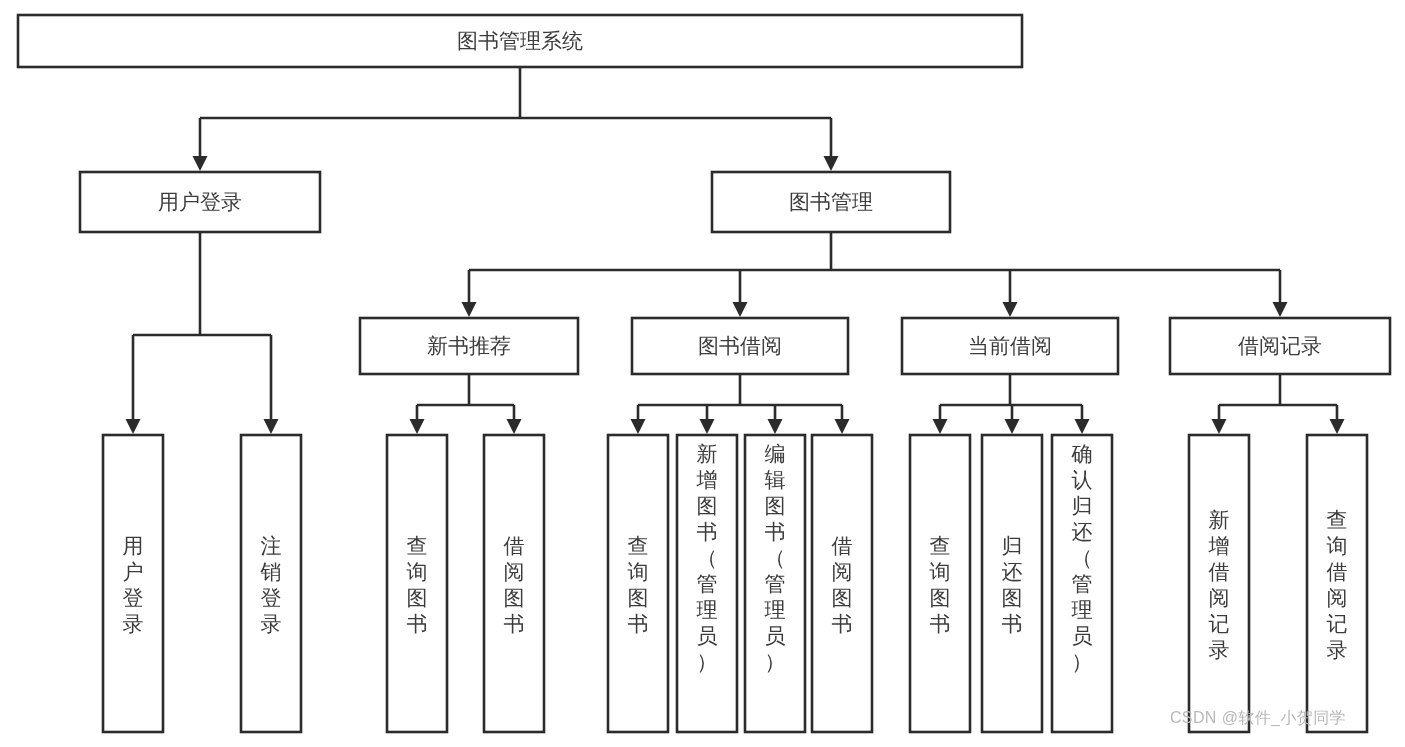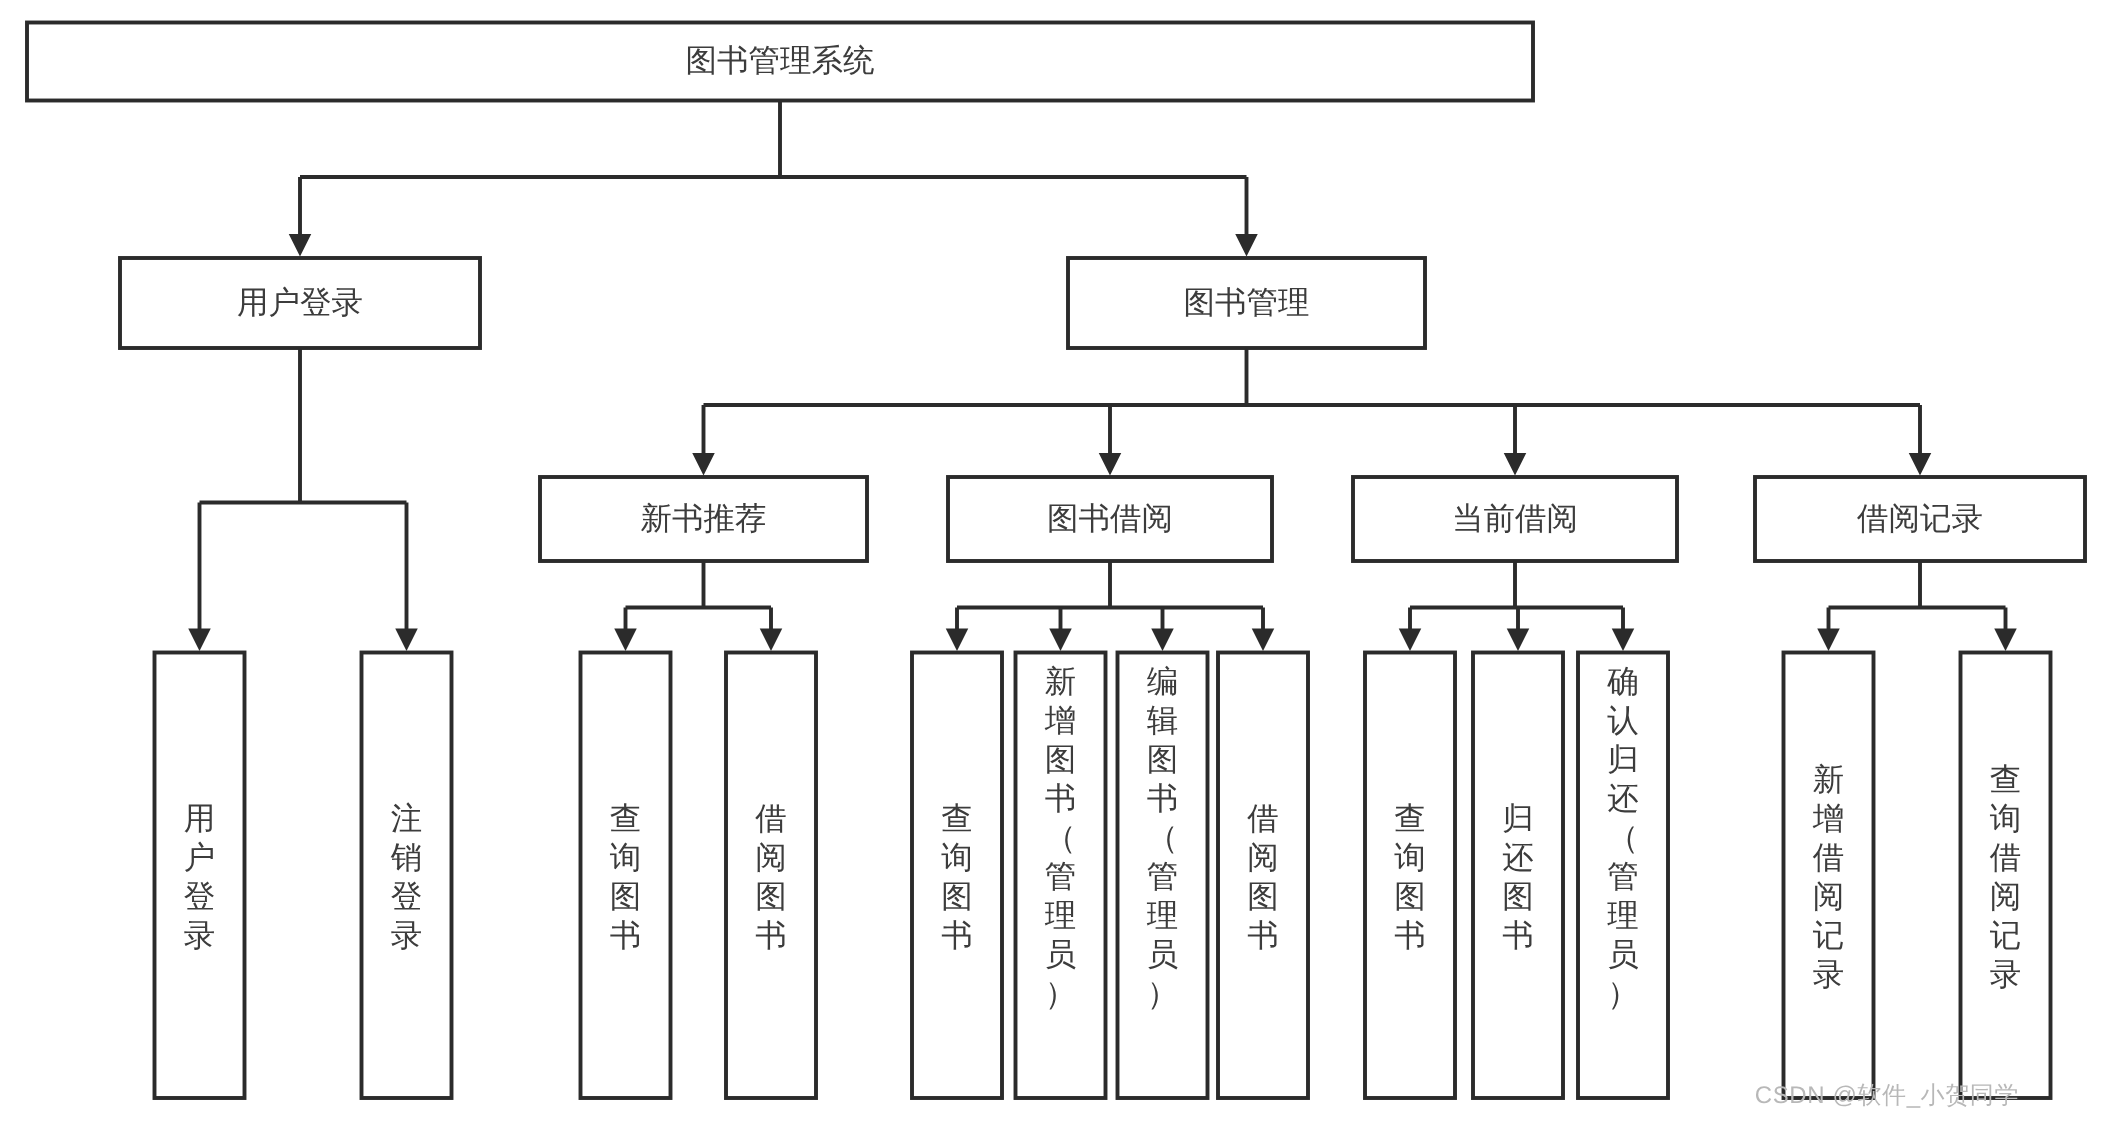--- a/index.html
+++ b/index.html
@@ -51,21 +51,21 @@
   }
   .node-label-v {
     fill: #3c3c3c;
     font-family: "Liberation Sans", "DejaVu Sans", sans-serif;
     font-size: 21px;
     text-anchor: middle;
   }
   .watermark {
     position: absolute;
     right: 8px;
-    bottom: 6px;
+    bottom: 18px;
     color: #b8b8b8;
     font-size: 16px;
     font-family: "Liberation Sans", "DejaVu Sans", sans-serif;
     letter-spacing: 0.4px;
     white-space: nowrap;
     user-select: none;
   }
 </style>
 </head>
 <body>

